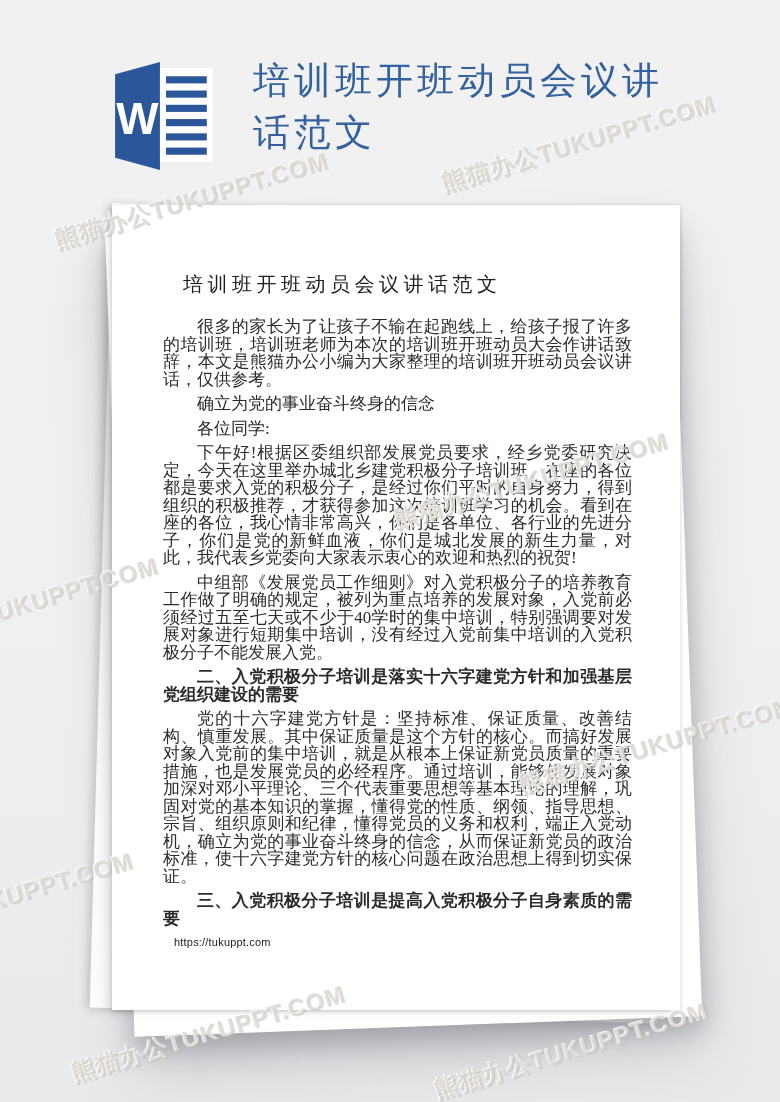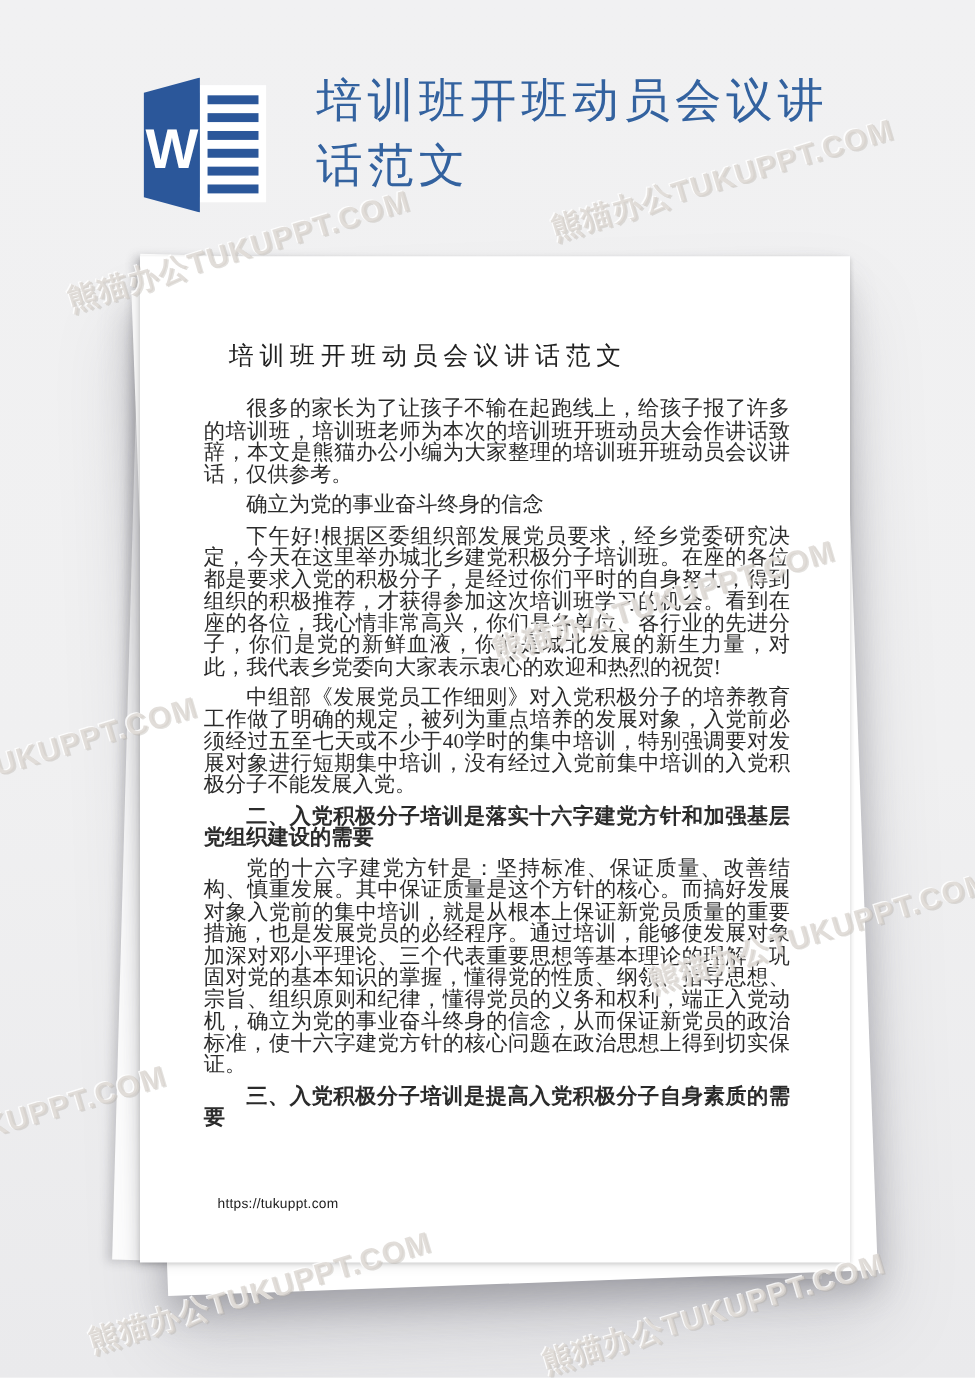--- a/index.html
+++ b/index.html
@@ -25,21 +25,21 @@
         padding:66px 48px 0 51px;box-sizing:border-box;}
 
   
   .doc{font-family:"Liberation Serif","DejaVu Serif",serif;color:#2b2b2b;}
   .doc-title{font-size:20px;font-weight:400;letter-spacing:4.5px;color:#1f1f1f;
              margin:0 0 20px 20px;}
   .doc-body{width:469px;}
   .para{font-size:17px;line-height:17.5px;margin:0 0 7px 0;
         text-indent:2em;text-align:justify;letter-spacing:0;}
   .para.heading{font-weight:bold;}
-  .page-footer{position:absolute;left:62px;top:752px;font-size:11px;color:#1c1c1c;
+  .page-footer{position:absolute;left:62px;top:731px;font-size:11px;color:#1c1c1c;
                font-family:"Liberation Sans","DejaVu Sans",sans-serif;letter-spacing:.2px;}
 
   
   .wm-layer{position:absolute;left:0;top:0;width:780px;height:1102px;z-index:40;pointer-events:none;}
   .wm{position:absolute;white-space:nowrap;font-size:24px;font-weight:bold;letter-spacing:1px;
       color:rgba(216,211,206,.75);
       text-shadow:-1px -1px 0 rgba(255,255,255,.85),1px 1px 0 rgba(175,168,160,.35);
       transform:rotate(-16.5deg);transform-origin:0 50%;}
 </style>
 </head>
@@ -65,20 +65,21 @@
   </div>
 
   <div class="sheet sheet-back-a"></div>
   <div class="sheet sheet-back-b"></div>
 
   <div class="sheet page doc">
     <h2 class="doc-title">培训班开班动员会议讲话范文</h2>
     <div class="doc-body" id="doc-body">
         <p class="para body">很多的家长为了让孩子不输在起跑线上，给孩子报了许多的培训班，培训班老师为本次的培训班开班动员大会作讲话致辞，本文是熊猫办公小编为大家整理的培训班开班动员会议讲话，仅供参考。</p>
         <p class="para body">确立为党的事业奋斗终身的信念</p>
+        <p class="para body">各位同学:</p>
         <p class="para body">下午好!根据区委组织部发展党员要求，经乡党委研究决定，今天在这里举办城北乡建党积极分子培训班。在座的各位都是要求入党的积极分子，是经过你们平时的自身努力，得到组织的积极推荐，才获得参加这次培训班学习的机会。看到在座的各位，我心情非常高兴，你们是各单位、各行业的先进分子，你们是党的新鲜血液，你们是城北发展的新生力量，对此，我代表乡党委向大家表示衷心的欢迎和热烈的祝贺!</p>
         <p class="para body">中组部《发展党员工作细则》对入党积极分子的培养教育工作做了明确的规定，被列为重点培养的发展对象，入党前必须经过五至七天或不少于40学时的集中培训，特别强调要对发展对象进行短期集中培训，没有经过入党前集中培训的入党积极分子不能发展入党。</p>
         <p class="para heading">二、入党积极分子培训是落实十六字建党方针和加强基层党组织建设的需要</p>
         <p class="para body">党的十六字建党方针是：坚持标准、保证质量、改善结构、慎重发展。其中保证质量是这个方针的核心。而搞好发展对象入党前的集中培训，就是从根本上保证新党员质量的重要措施，也是发展党员的必经程序。通过培训，能够使发展对象加深对邓小平理论、三个代表重要思想等基本理论的理解，巩固对党的基本知识的掌握，懂得党的性质、纲领、指导思想、宗旨、组织原则和纪律，懂得党员的义务和权利，端正入党动机，确立为党的事业奋斗终身的信念，从而保证新党员的政治标准，使十六字建党方针的核心问题在政治思想上得到切实保证。</p>
         <p class="para heading">三、入党积极分子培训是提高入党积极分子自身素质的需要</p>
       </div>
     <div class="page-footer">https://tukuppt.com</div>
   </div>
 
   <div class="wm-layer" id="wm-layer">

